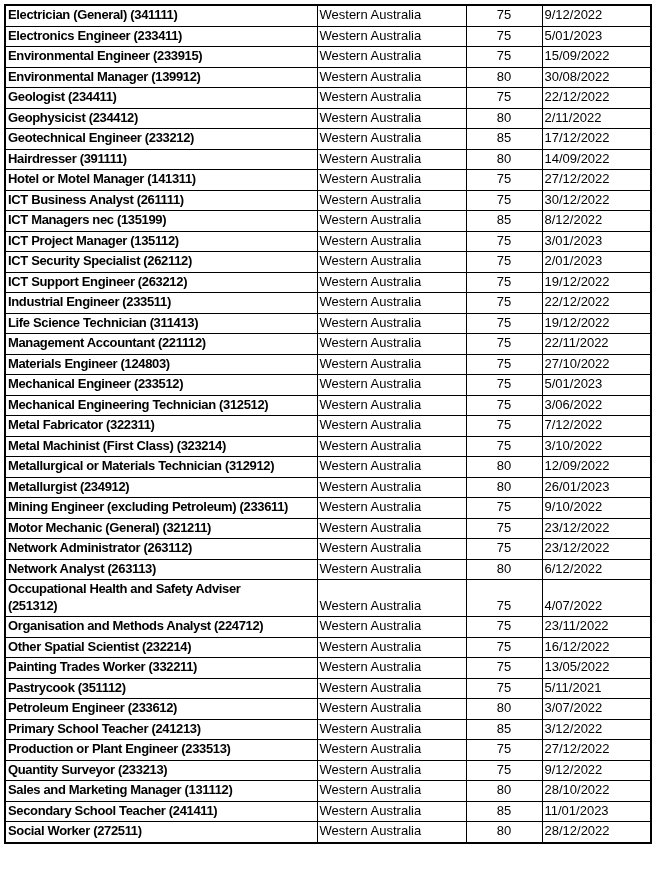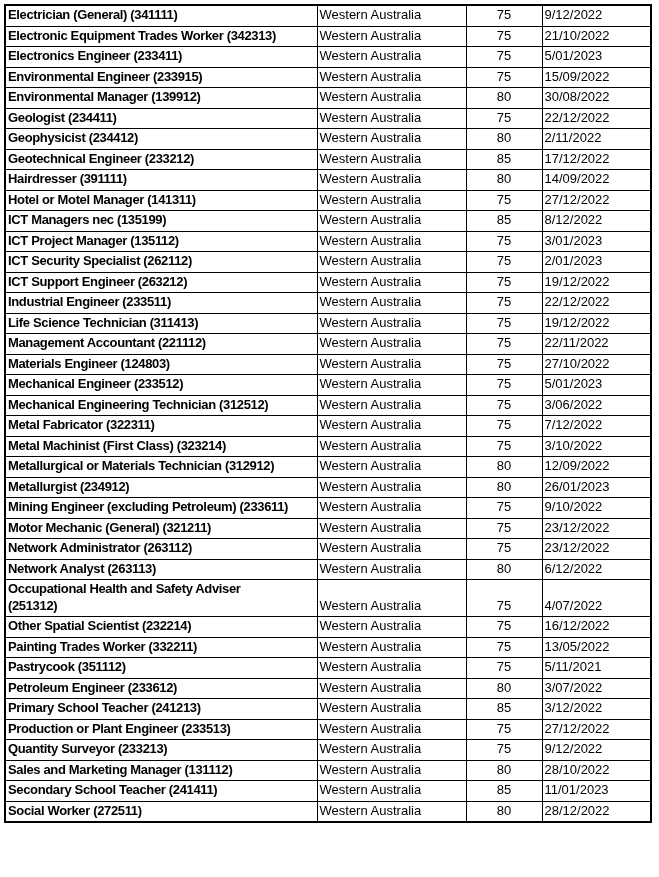--- a/index.html
+++ b/index.html
@@ -68,26 +68,20 @@
       <col style="width:109px">
     </colgroup>
     <tbody id="table-body">
         <tr>
     <td class="occ"><span class="l1">Electrician (General) (341111)</span></td>
     <td class="state">Western Australia</td>
     <td class="points">75</td>
     <td class="date">9/12/2022</td>
   </tr>
         <tr>
-    <td class="occ"><span class="l1">Electronic Equipment Trades Worker (342313)</span></td>
-    <td class="state">Western Australia</td>
-    <td class="points">75</td>
-    <td class="date">21/10/2022</td>
-  </tr>
-        <tr>
     <td class="occ"><span class="l1">Electronics Engineer (233411)</span></td>
     <td class="state">Western Australia</td>
     <td class="points">75</td>
     <td class="date">5/01/2023</td>
   </tr>
         <tr>
     <td class="occ"><span class="l1">Environmental Engineer (233915)</span></td>
     <td class="state">Western Australia</td>
     <td class="points">75</td>
     <td class="date">15/09/2022</td>
@@ -122,20 +116,26 @@
     <td class="points">80</td>
     <td class="date">14/09/2022</td>
   </tr>
         <tr>
     <td class="occ"><span class="l1">Hotel or Motel Manager (141311)</span></td>
     <td class="state">Western Australia</td>
     <td class="points">75</td>
     <td class="date">27/12/2022</td>
   </tr>
         <tr>
+    <td class="occ"><span class="l1">ICT Business Analyst (261111)</span></td>
+    <td class="state">Western Australia</td>
+    <td class="points">75</td>
+    <td class="date">30/12/2022</td>
+  </tr>
+        <tr>
     <td class="occ"><span class="l1">ICT Managers nec (135199)</span></td>
     <td class="state">Western Australia</td>
     <td class="points">85</td>
     <td class="date">8/12/2022</td>
   </tr>
         <tr>
     <td class="occ"><span class="l1">ICT Project Manager (135112)</span></td>
     <td class="state">Western Australia</td>
     <td class="points">75</td>
     <td class="date">3/01/2023</td>
@@ -234,20 +234,26 @@
     <td class="occ"><span class="l1">Network Analyst (263113)</span></td>
     <td class="state">Western Australia</td>
     <td class="points">80</td>
     <td class="date">6/12/2022</td>
   </tr>
         <tr>
     <td class="occ"><span class="l1">Occupational Health and Safety Adviser</span><span class="l2">(251312)</span></td>
     <td class="state">Western Australia</td>
     <td class="points">75</td>
     <td class="date">4/07/2022</td>
+  </tr>
+        <tr>
+    <td class="occ"><span class="l1">Organisation and Methods Analyst (224712)</span></td>
+    <td class="state">Western Australia</td>
+    <td class="points">75</td>
+    <td class="date">23/11/2022</td>
   </tr>
         <tr>
     <td class="occ"><span class="l1">Other Spatial Scientist (232214)</span></td>
     <td class="state">Western Australia</td>
     <td class="points">75</td>
     <td class="date">16/12/2022</td>
   </tr>
         <tr>
     <td class="occ"><span class="l1">Painting Trades Worker (332211)</span></td>
     <td class="state">Western Australia</td>

